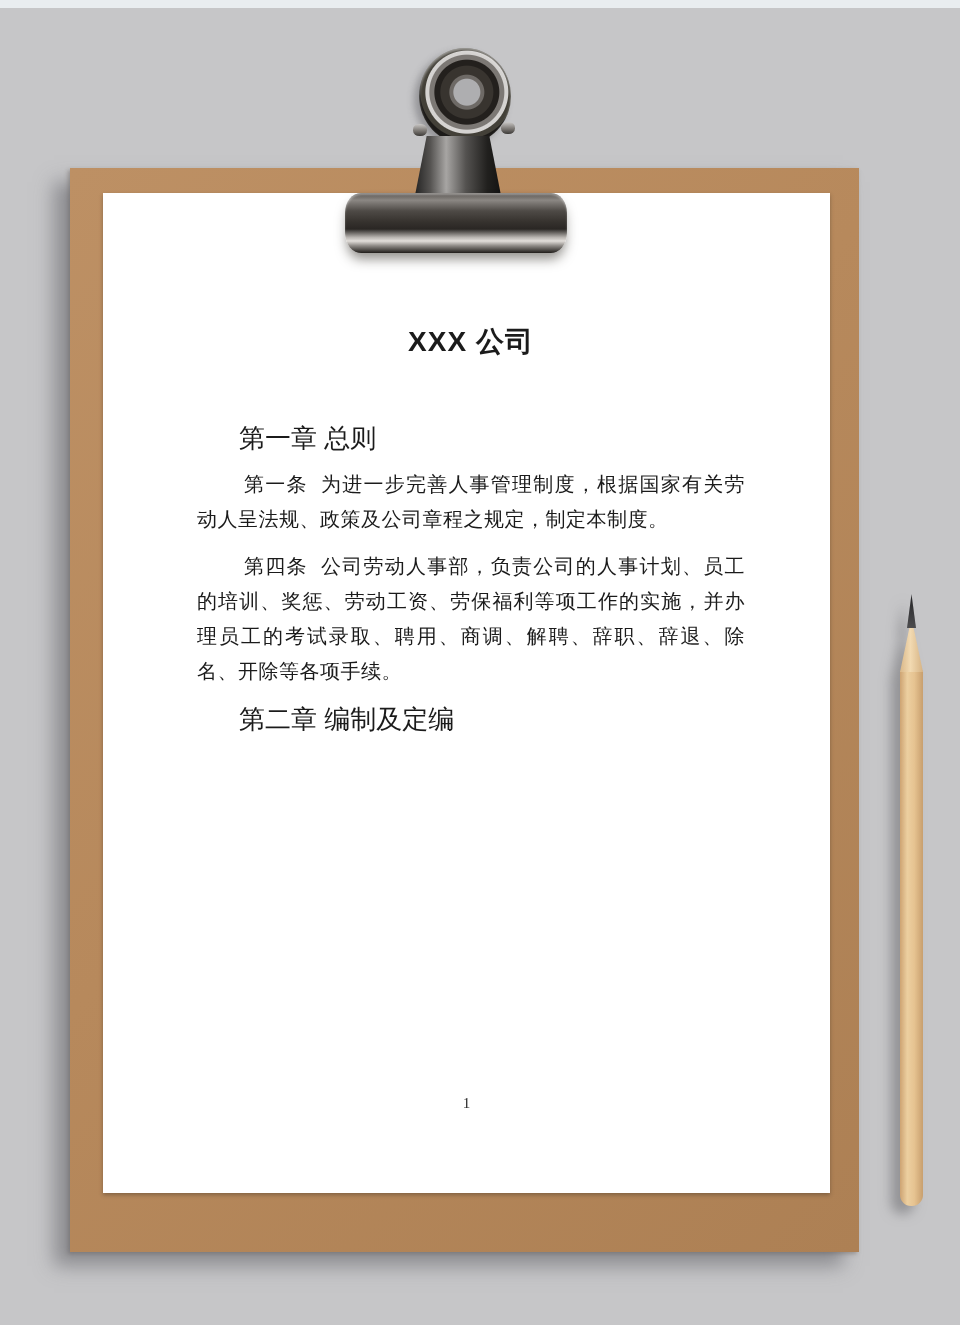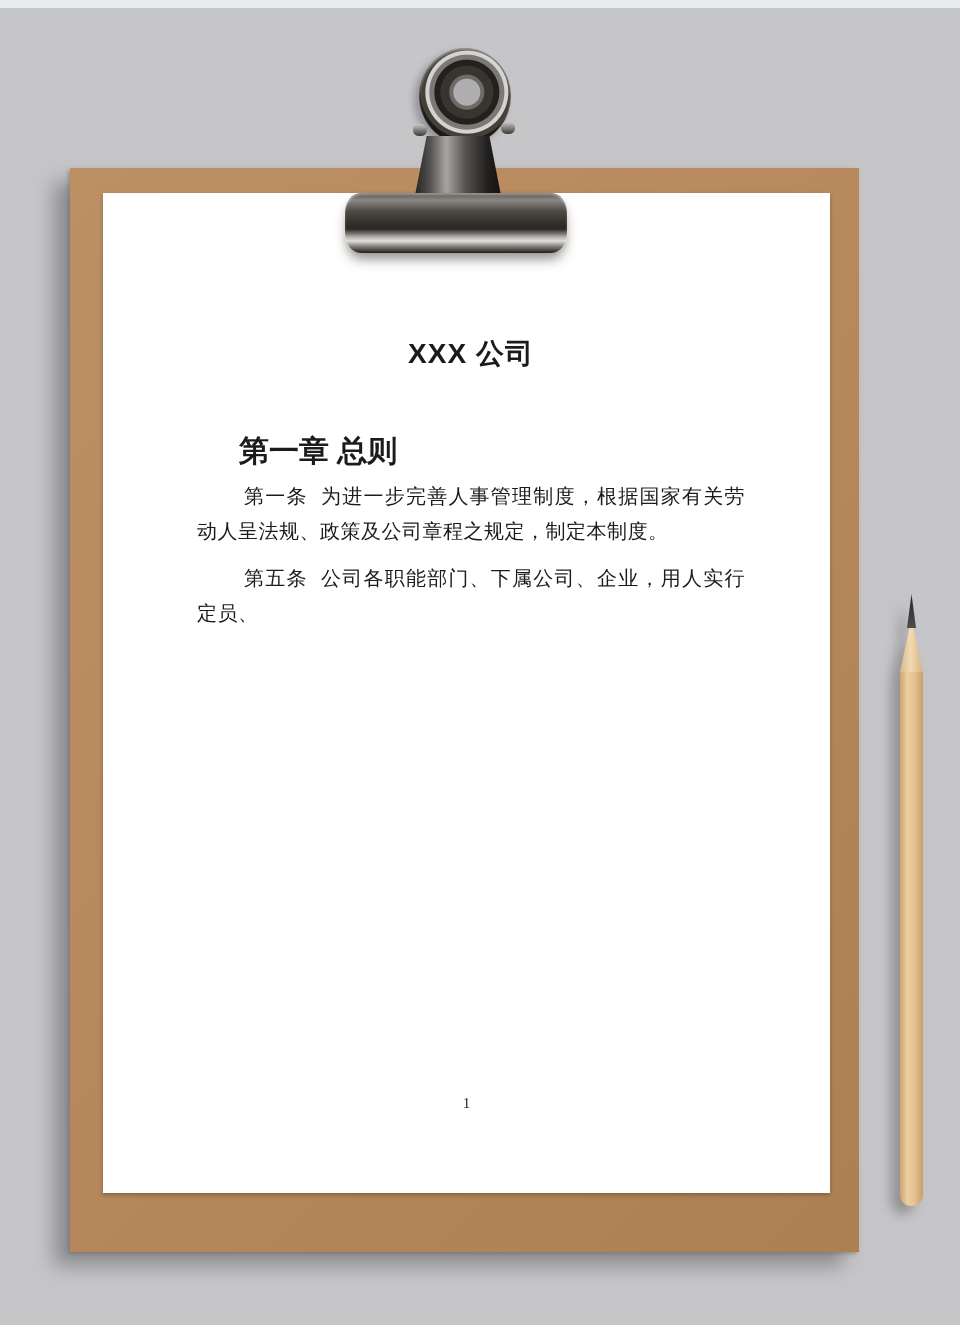--- a/index.html
+++ b/index.html
@@ -22,37 +22,37 @@
     z-index:1;
   }
   
   .paper{
     position:absolute;left:33px;top:25px;width:727px;height:1000px;
     background:#ffffff;
     box-shadow:0 2px 4px rgba(60,48,35,.4);
   }
   .doc-content{
     position:absolute;left:0;top:0;width:727px;height:1000px;
-    padding:16px 85px 0 94px;
+    padding:4px 85px 0 94px;
     box-sizing:border-box;
     color:#1b1b1b;
   }
   .doc-title{
     text-align:center;
     font-size:28px;line-height:34px;
     font-weight:bold;
     letter-spacing:1px;
     font-family:"Liberation Sans", sans-serif;
   }
   .doc-title.line1{margin-top:128px;}
   .doc-title.line2{margin-top:9px;}
   .sec-heading{
     margin:12px 0 0 42px;
-    font-size:30px;line-height:35px;
-    font-weight:bold;
+    font-size:26px;line-height:35px;
+    font-weight:normal;
     font-family:"Liberation Sans", sans-serif;
   }
   .sec-heading.first{margin-top:62px;}
   .doc-content p{
     margin:12px 0 0 0;
     font-size:20px;line-height:35px;
     text-indent:47px;
     text-align:justify;
     letter-spacing:0.5px;
     font-family:Liberation Mono, monospace;
@@ -125,21 +125,22 @@
 <body>
 
 <div class="top-strip"></div>
 
 <div class="clipboard">
   <div class="paper">
     <div class="doc-content">
       <div class="doc-title line1">XXX 公司</div>
       <div class="sec-heading first">第一章 总则</div>
       <p>第一条 为进一步完善人事管理制度，根据国家有关劳动人呈法规、政策及公司章程之规定，制定本制度。</p>
-      <p>第五条 公司各职能部门、下属公司、企业，用人实行定员、</p>
+      <p>第四条 公司劳动人事部，负责公司的人事计划、员工的培训、奖惩、劳动工资、劳保福利等项工作的实施，并办理员工的考试录取、聘用、商调、解聘、辞职、辞退、除名、开除等各项手续。</p>
+      <div class="sec-heading">第二章 编制及定编</div>
     </div>
     <div class="page-number">1</div>
   </div>
 </div>
 
 <div class="clip">
   <div class="clip-ring"></div>
   <div class="clip-screw left"></div>
   <div class="clip-screw right"></div>
   <div class="clip-neck"></div>

